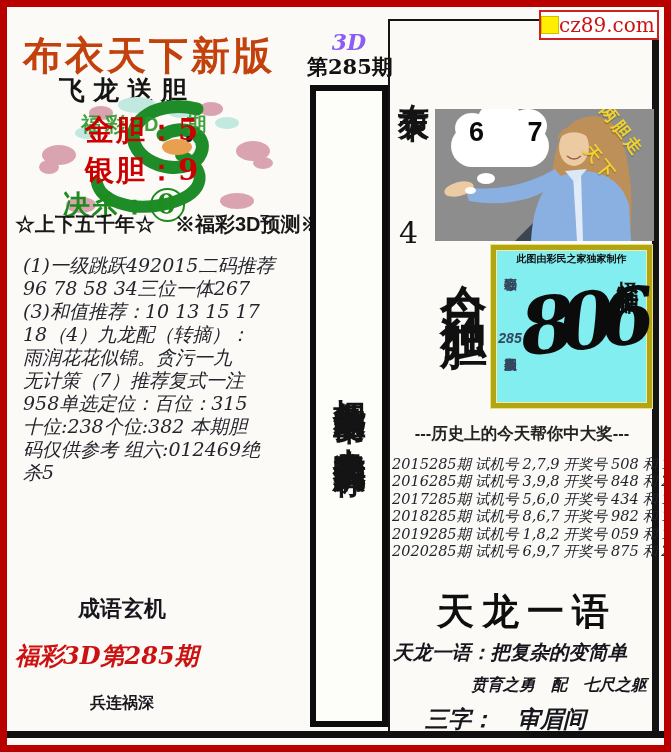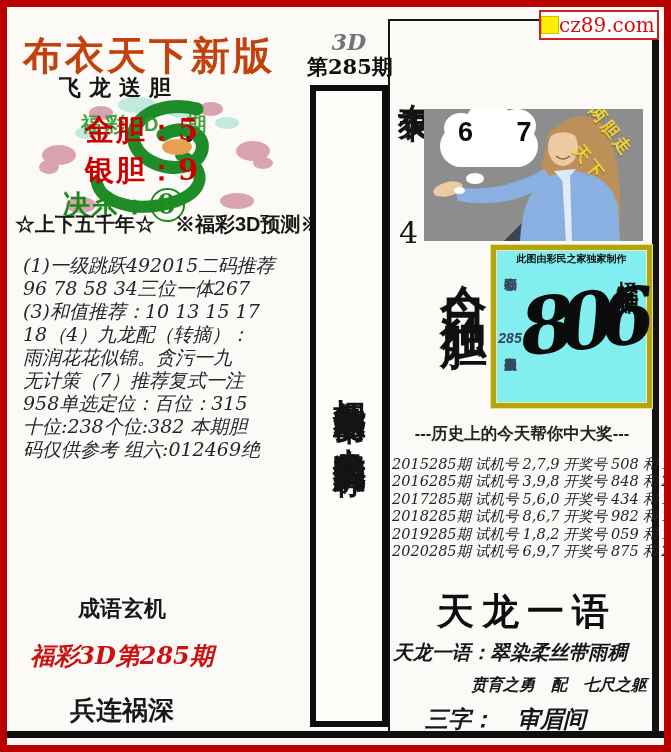--- a/index.html
+++ b/index.html
@@ -15,68 +15,68 @@
     width:120px; height:30px; background:#fff;
     border:2px solid #cc2222; display:flex; align-items:center; gap:0;
     padding:0 0; text-decoration:none;
   }
   .badge-sq { width:18px; height:18px; background:#ffee00; border:1px solid #cfc000; }
   .badge-label { color:#cc1111; font-size:20px; font-family:"DejaVu Serif", serif; }
 
   
   .l-title { position:absolute; left:16px; top:22px; width:292px; font-size:39px; font-weight:bold;
              font-family:"DejaVu Serif", serif; letter-spacing:3px; color:#c2410c; white-space:nowrap; }
-  .l-dragon-cap { position:absolute; left:52px; top:66px; font-size:22px; font-weight:bold;
+  .l-dragon-cap { position:absolute; left:52px; top:66px; font-size:26px; font-weight:bold;
                   letter-spacing:8px; color:#151515; font-family:"DejaVu Serif", serif; }
   .dragon-wrap { position:absolute; left:32px; top:84px; width:236px; height:128px; }
   .dragon-sub { position:absolute; left:42px; top:20px; color:#2a9a2a; font-weight:bold;
                 font-size:20px; letter-spacing:4px; opacity:.9; }
   .dan-line { position:absolute; font-weight:bold; font-size:29px; letter-spacing:2px;
               font-family:"DejaVu Serif", serif; white-space:nowrap; }
   .dan-gold { left:46px; top:20px; color:#cc0000; }
   .dan-silver { left:46px; top:60px; color:#cc0000; }
   .dan-kill { left:24px; top:96px; color:#1d8c1d; font-size:27px; }
   .kill-zero { display:inline-block; border:2px solid #1d8c1d; border-radius:50%;
                padding:0 5px; line-height:1.1; }
   .banner { position:absolute; left:8px; top:204px; width:296px; font-size:20px; font-weight:bold;
             color:#181818; white-space:nowrap; }
   .forecast { position:absolute; left:16px; top:247px; width:288px; font-size:19px; line-height:23px;
               font-style:italic; font-weight:500; color:#24242c; font-family:"DejaVu Serif", serif; }
   .idiom-title { position:absolute; left:20px; top:587px; width:190px; text-align:center;
                  font-size:22px; font-weight:bold; color:#17171d; font-family:"DejaVu Serif", serif; }
-  .idiom-issue { position:absolute; left:8px; top:633px; width:214px; text-align:center;
+  .idiom-issue { position:absolute; left:8px; top:633px; width:214px; 
                  font-size:24px; font-weight:bold; color:#cc1111; font-style:italic;
                  font-family:"DejaVu Serif", serif; }
   .idiom-text { position:absolute; left:20px; top:686px; width:190px; text-align:center;
-                font-size:26px; font-weight:bold; color:#17171d; font-family:"DejaVu Serif", serif; }
+                font-size:16px; font-weight:bold; color:#17171d; font-family:"DejaVu Serif", serif; }
 
   
   .mid-3d { position:absolute; left:303px; top:22px; width:78px; text-align:center;
-            font-size:22px; font-weight:bold; font-style:italic; color:#737373;
+            font-size:22px; font-weight:bold; font-style:italic; color:#8b5cf6;
             font-family:"DejaVu Serif", serif; }
   .mid-issue { position:absolute; left:300px; top:46px; width:84px; text-align:left;
                font-size:21px; font-weight:bold; color:#111; white-space:nowrap;
                font-family:"DejaVu Serif", serif; }
   .mid-box { position:absolute; left:303px; top:78px; width:78px; height:642px;
              border:6px solid #0d0d0d; background:#fdfdfa;
              display:flex; align-items:center; justify-content:center; z-index:5; }
   .mid-slogan { writing-mode:vertical-rl; text-orientation:upright;
                 font-size:33px; font-weight:bold; color:#141414; letter-spacing:2px;
                 font-family:"DejaVu Serif", serif; }
 
   
   .r-frame { position:absolute; left:381px; top:12px; width:271px; height:719px;
              border-left:2px solid #141414; border-top:2px solid #141414;
              border-right:7px solid #141414; }
   .r-side-title { position:absolute; left:386px; top:72px; writing-mode:vertical-rl;
                   text-orientation:upright; font-size:31px; font-weight:bold; color:#141414;
                   letter-spacing:4px; font-family:"DejaVu Serif", serif; }
   .r-side-num { position:absolute; left:392px; top:208px; font-size:30px; color:#141414;
                 font-family:"DejaVu Serif", serif; }
-  .photo { position:absolute; left:417px; top:102px; width:219px; height:132px;
+  .photo { position:absolute; left:428px; top:102px; width:219px; height:132px;
            background:#be185d; overflow:hidden; }
   .photo svg { position:absolute; left:0; top:0; }
   .cloud { position:absolute; left:16px; top:16px; width:98px; height:42px; background:#fff;
            border-radius:26px; }
   .cloud::before { content:""; position:absolute; left:4px; top:-12px; width:34px; height:30px;
                    background:#fff; border-radius:50%;
                    box-shadow:28px -6px 0 6px #fff, 56px -2px 0 2px #fff; }
   .bubble-num { position:absolute; left:34px; top:8px; font-size:27px; font-weight:bold;
                 color:#0a0a0a; letter-spacing:18px; white-space:nowrap; z-index:3; }
   .puff-a { position:absolute; left:42px; top:64px; width:18px; height:11px; background:#fff;
@@ -174,20 +174,21 @@
   <div class="forecast">
     <div>(1)一级跳跃492015二码推荐</div>
     <div>96 78 58 34三位一体267</div>
     <div>(3)和值推荐：10 13 15 17</div>
     <div>18（4）九龙配（转摘）：</div>
     <div>雨润花花似锦。贪污一九</div>
     <div>无计策（7）推荐复式一注</div>
     <div>958单选定位：百位：315</div>
     <div>十位:238个位:382 本期胆</div>
     <div>码仅供参考 组六:012469绝</div>
+    <div>杀5</div>
   </div>
 
   <div class="idiom-title">成语玄机</div>
   <div class="idiom-issue">福彩3D第285期</div>
   <div class="idiom-text">兵连祸深</div>
 
   <div class="mid-3d">3D</div>
   <div class="mid-issue">第285期</div>
   <div class="mid-box">
     <div class="mid-slogan">把复杂的变简单　中大奖是我们的目标</div>
@@ -249,18 +250,18 @@
     </div>
     <div class="h-row">
       <span>2019285期</span><span>试机号</span><span>1,8,2</span><span>开奖号</span><span>059</span><span>和</span><span>14</span>
     </div>
     <div class="h-row">
       <span>2020285期</span><span>试机号</span><span>6,9,7</span><span>开奖号</span><span>875</span><span>和</span><span>20</span>
     </div>
   </div>
 
   <div class="tl-title">天龙一语</div>
-  <div class="tl-1">天龙一语：翠染柔丝带雨稠</div>
+  <div class="tl-1">天龙一语：把复杂的变简单</div>
   <div class="tl-2">贲育之勇　配　七尺之躯</div>
   <div class="tl-3">三字：　审眉间</div>
 
   <div class="bottom-bar"></div>
 </div>
 
 </body></html>

